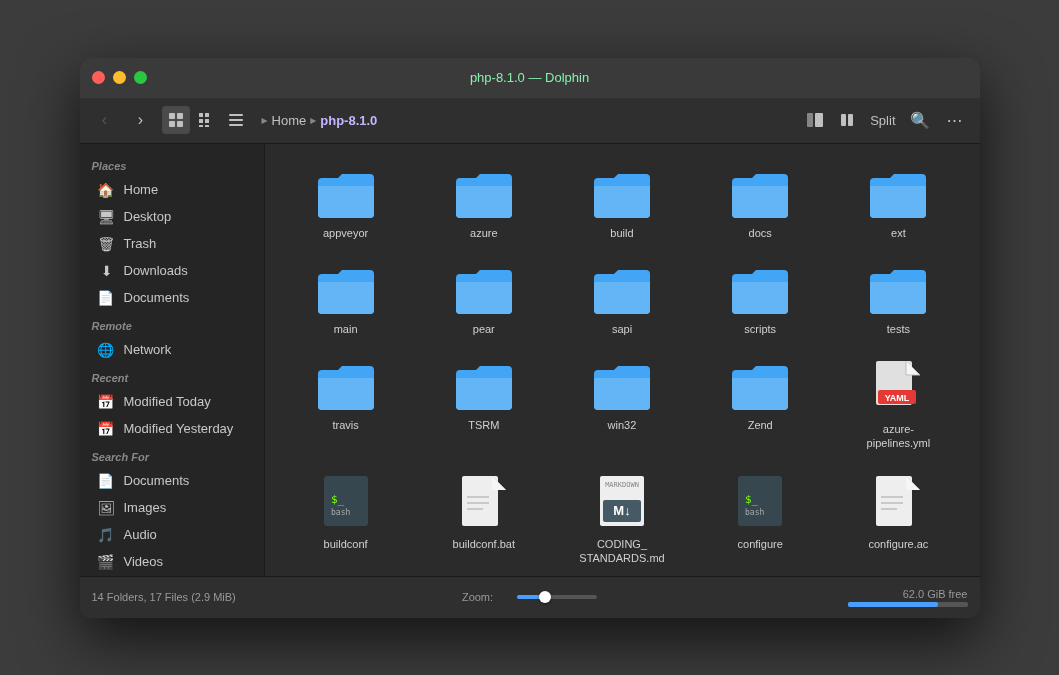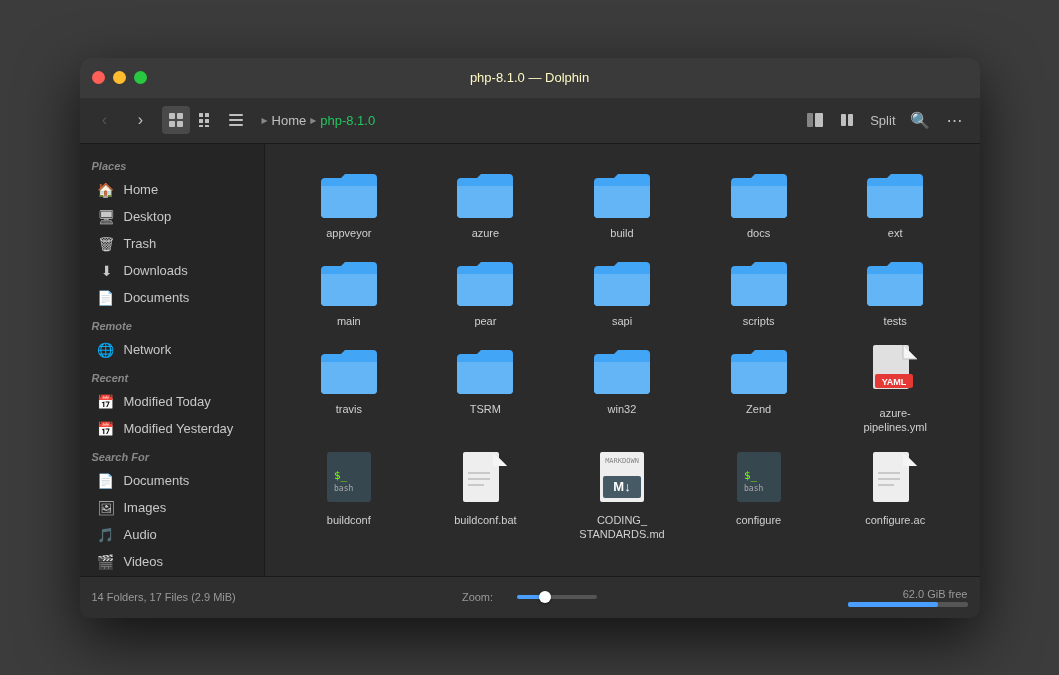--- a/index.html
+++ b/index.html
@@ -41,21 +41,21 @@
       height: 13px;
       border-radius: 50%;
     }
     .tl-red { background: #ff5f57; }
     .tl-yellow { background: #febc2e; }
     .tl-green { background: #28c840; }
     .titlebar-title {
       position: absolute;
       left: 50%;
       transform: translateX(-50%);
-      color: #fef9c3;
+      color: #86efac;
       font-size: 13px;
     }
     
     .toolbar {
       height: 46px;
       background: #2f2f2f;
       display: flex;
       align-items: center;
       padding: 0 10px;
       gap: 6px;
@@ -99,21 +99,21 @@
       align-items: center;
       gap: 4px;
       margin-left: 6px;
       flex: 1;
     }
     .breadcrumb-item {
       color: #c0c0c0;
       font-size: 13px;
       cursor: pointer;
     }
-    .breadcrumb-item.current { color: #22c55e; font-weight: 400; }
+    .breadcrumb-item.current { color: #c4b5fd; font-weight: 700; }
     .breadcrumb-sep {
       color: #888;
       font-size: 12px;
     }
     .toolbar-right {
       display: flex;
       align-items: center;
       gap: 4px;
       margin-left: auto;
     }
@@ -178,20 +178,21 @@
       overflow-y: auto;
       padding: 16px;
       background: #2b2b2b;
     }
     .file-area::-webkit-scrollbar { width: 6px; }
     .file-area::-webkit-scrollbar-track { background: transparent; }
     .file-area::-webkit-scrollbar-thumb { background: #444; border-radius: 3px; }
     .file-grid {
       display: grid;
       grid-template-columns: repeat(5, 1fr);
+      gap: 8px;
     }
     .file-item {
       display: flex;
       flex-direction: column;
       align-items: center;
       padding: 8px 4px;
       border-radius: 6px;
       cursor: pointer;
       gap: 6px;
     }

